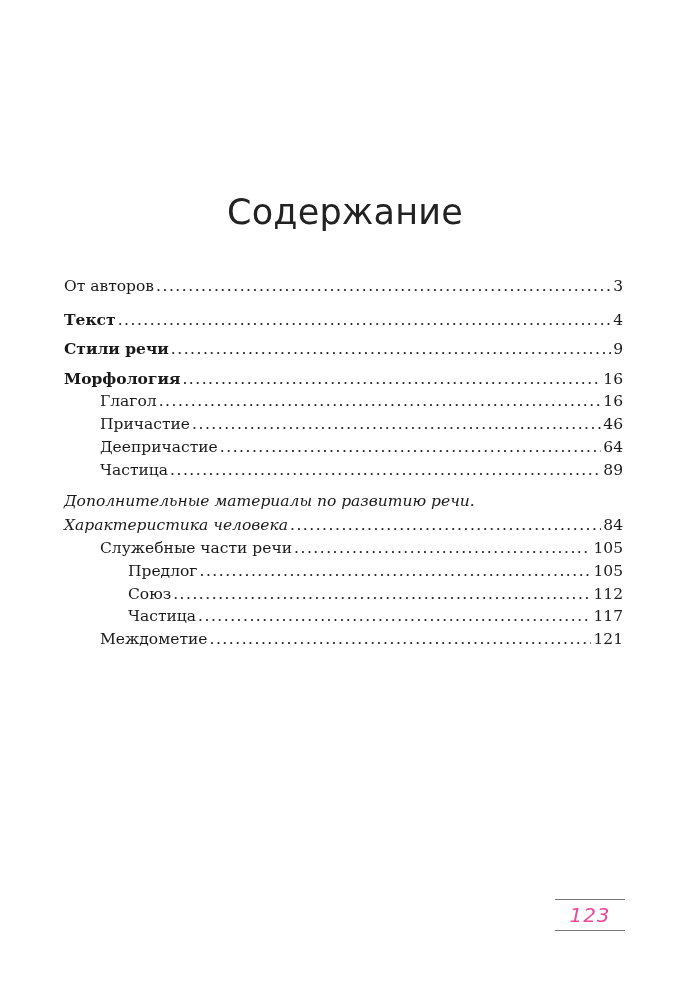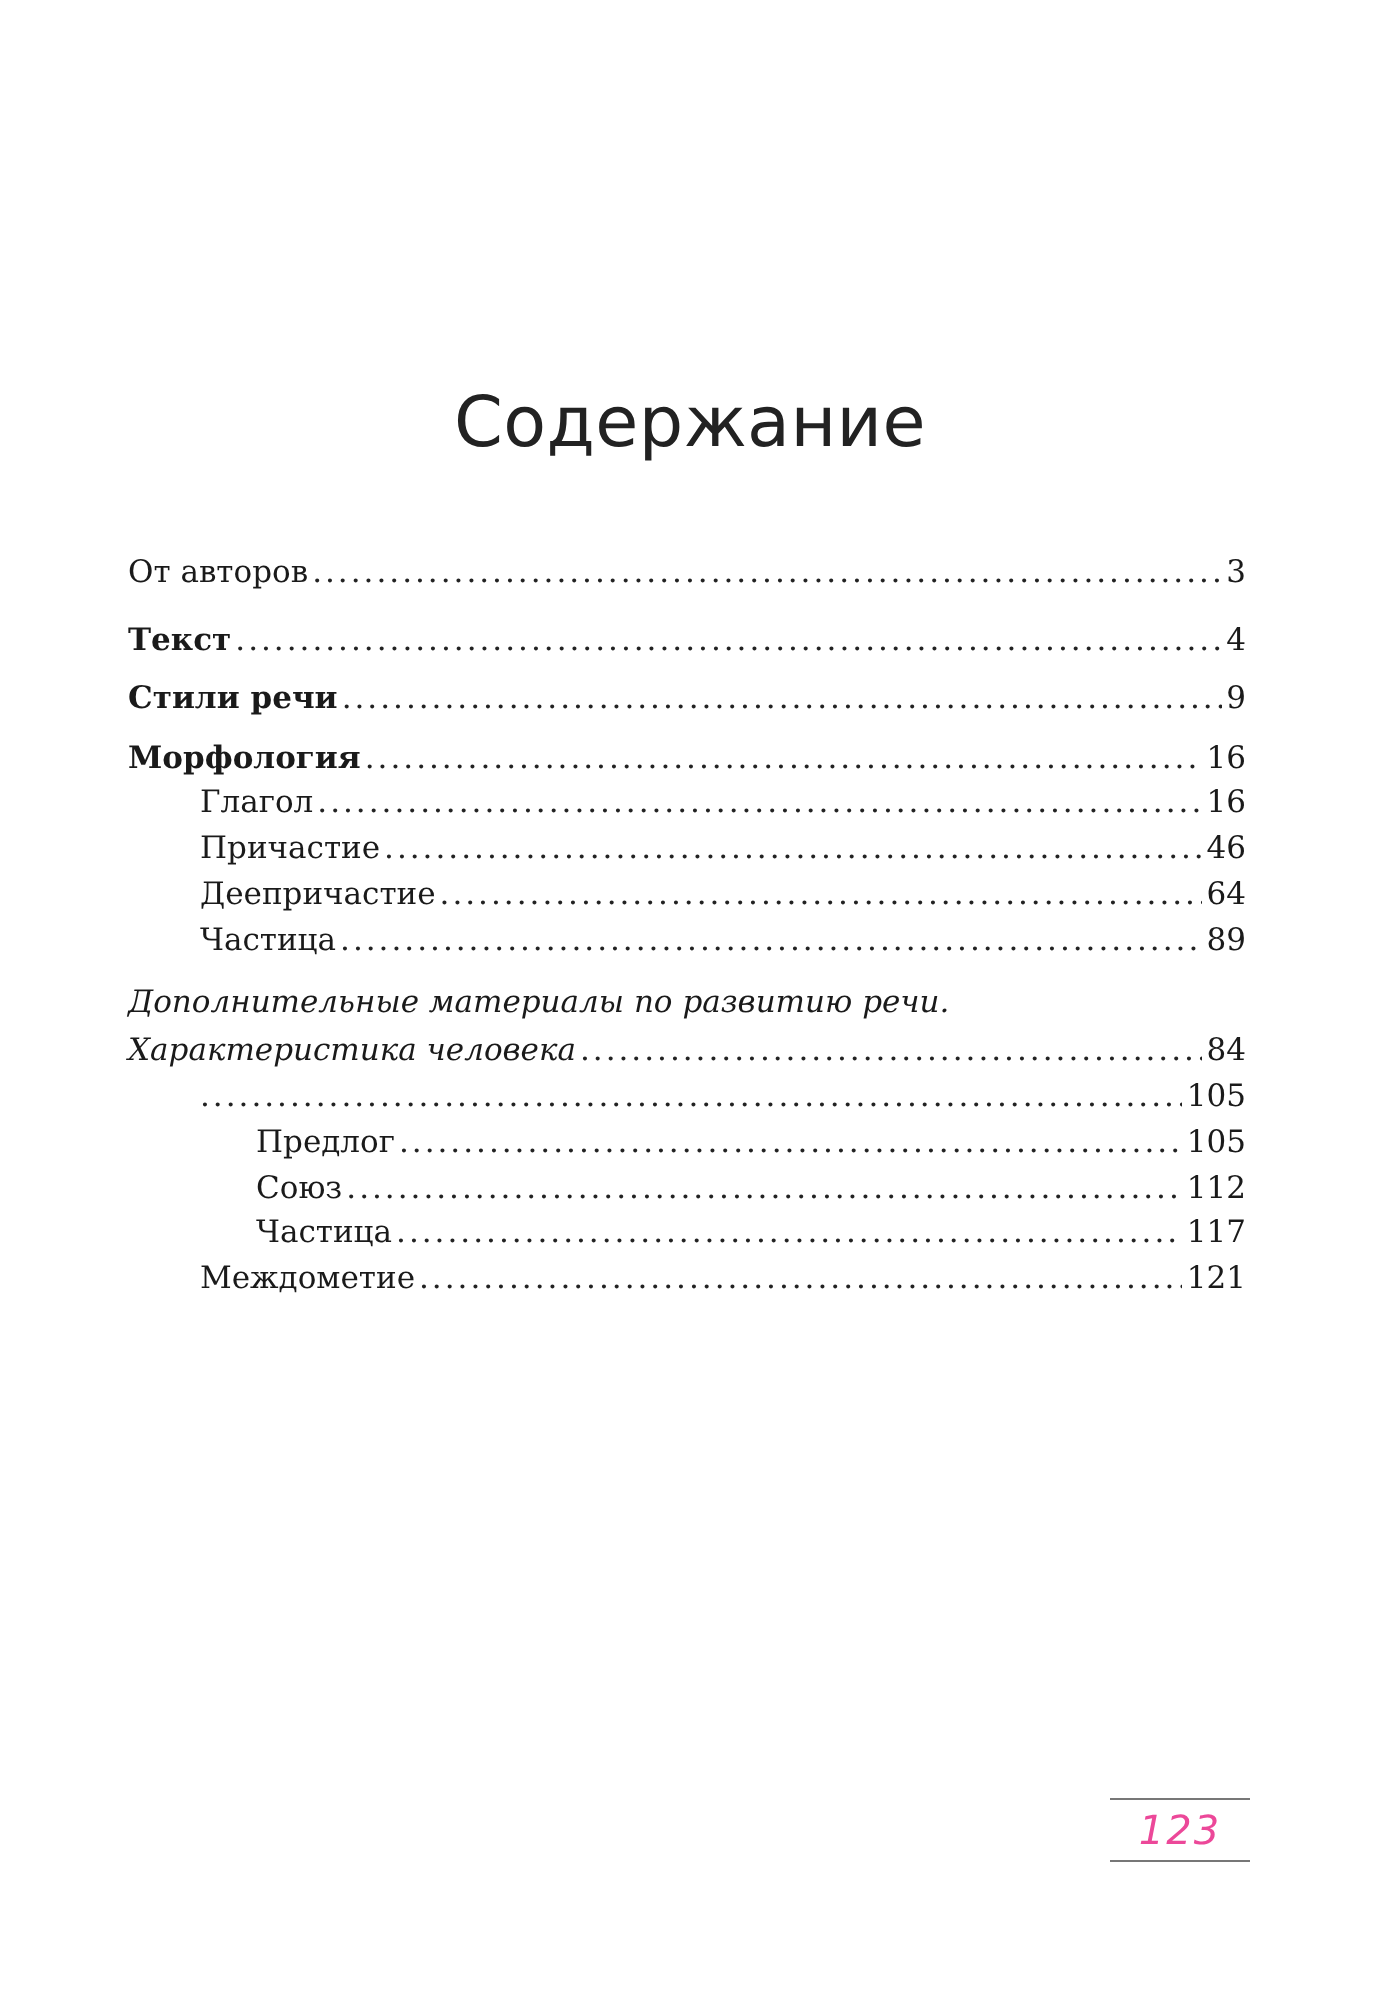--- a/index.html
+++ b/index.html
@@ -152,20 +152,21 @@
     <span class="label">Дополнительные материалы по развитию речи.</span>
   </div>
 
   <div class="row italic" style="top:239px;">
     <span class="label">Характеристика человека</span>
     <span class="dots" style="font-style:normal;"></span>
     <span class="page" style="font-style:normal;">84</span>
   </div>
 
   <div class="row lvl1" style="top:262px;">
+    <span class="label">Служебные части речи</span>
     <span class="dots"></span>
     <span class="page">105</span>
   </div>
 
   <div class="row lvl2" style="top:285px;">
     <span class="label">Предлог</span>
     <span class="dots"></span>
     <span class="page">105</span>
   </div>
 

